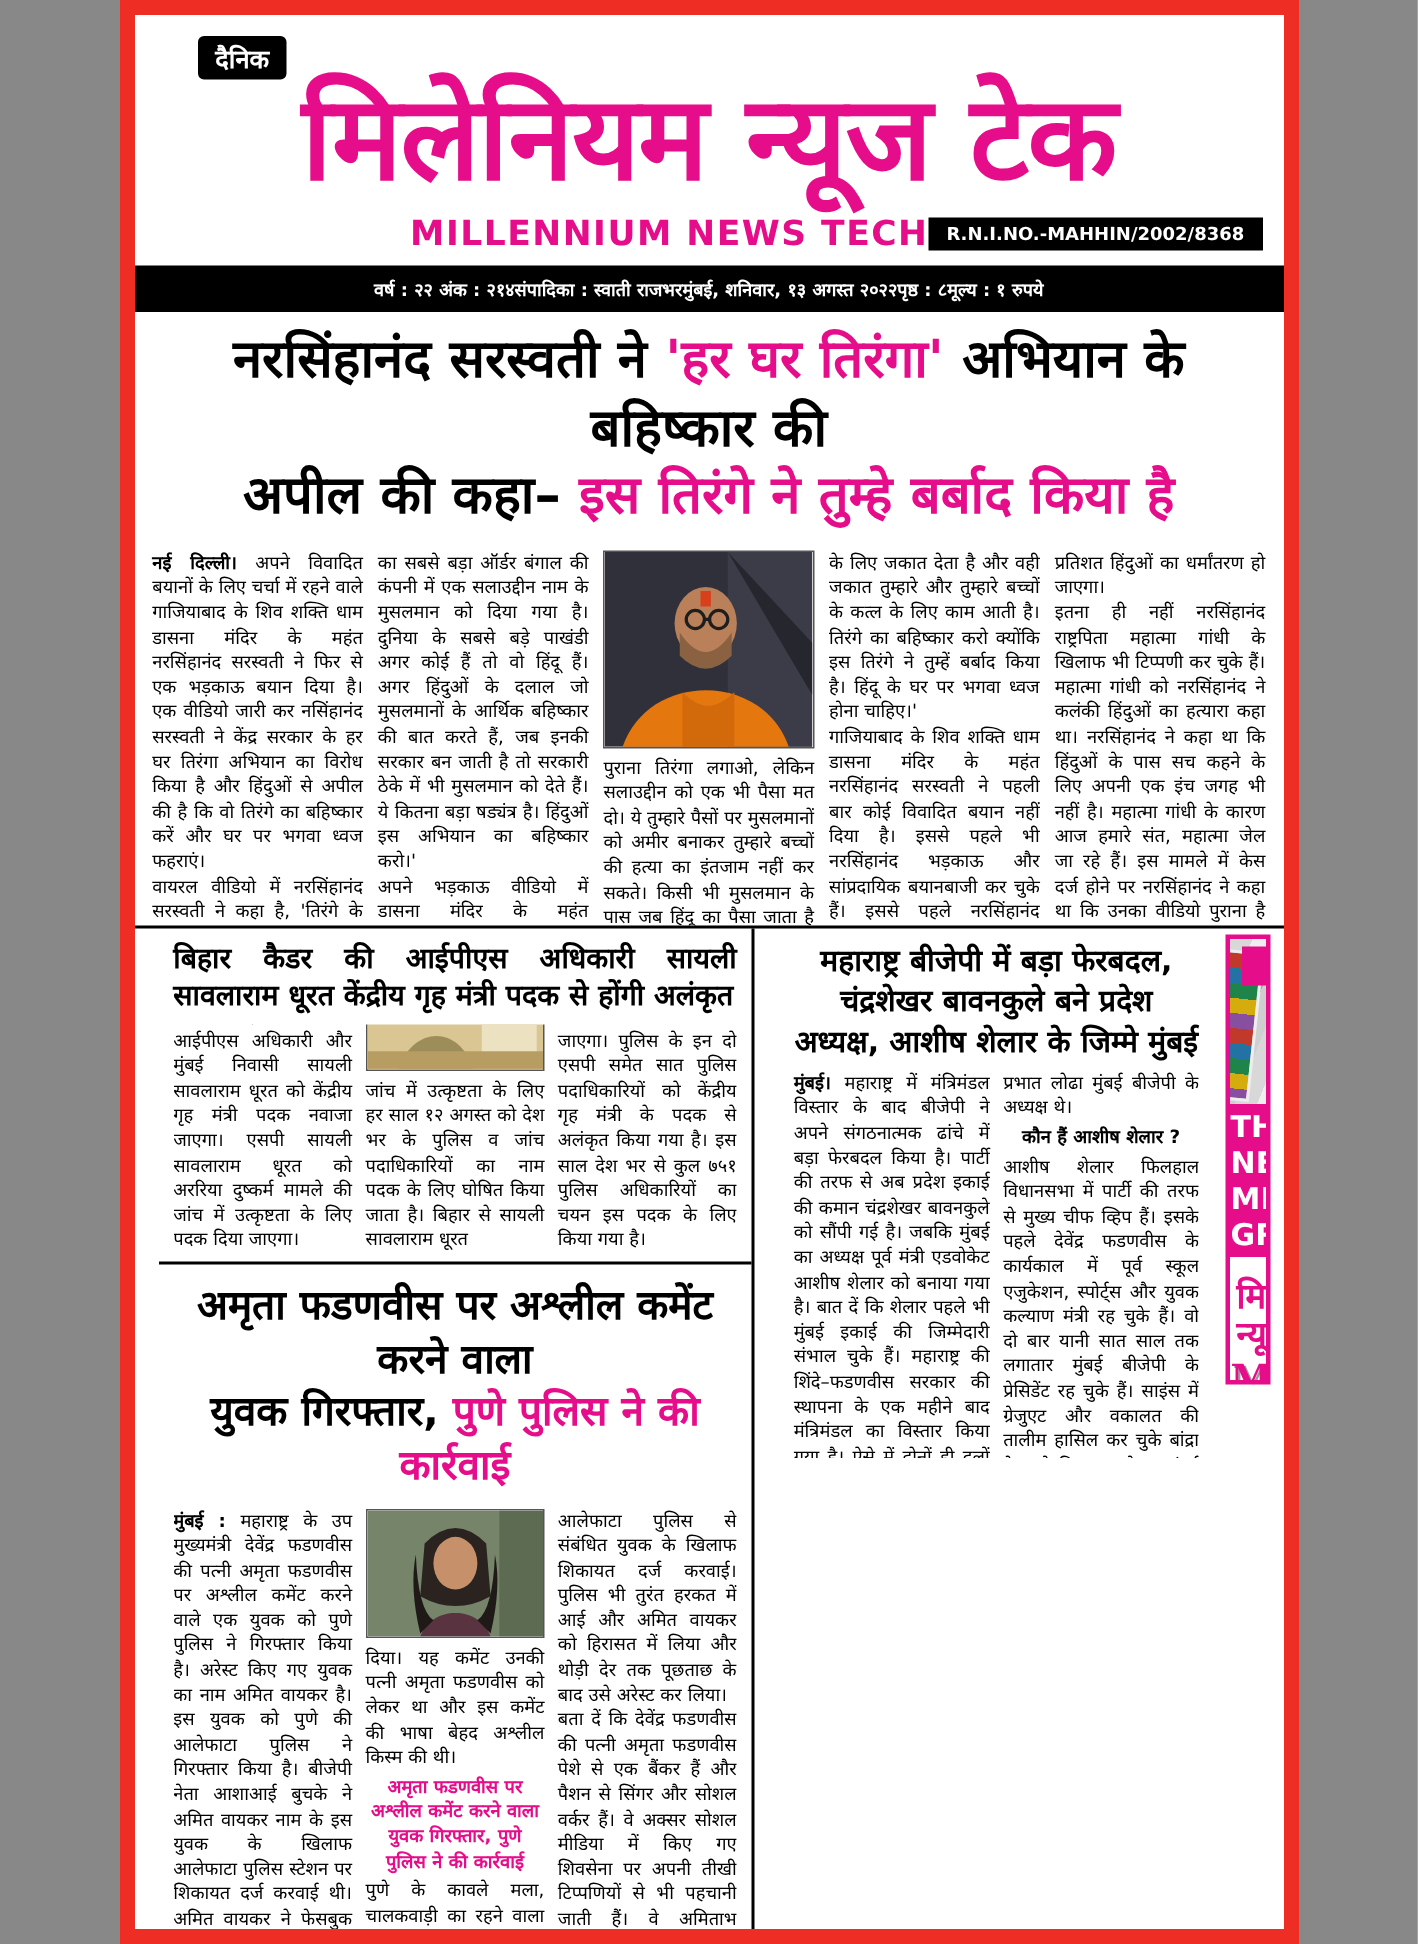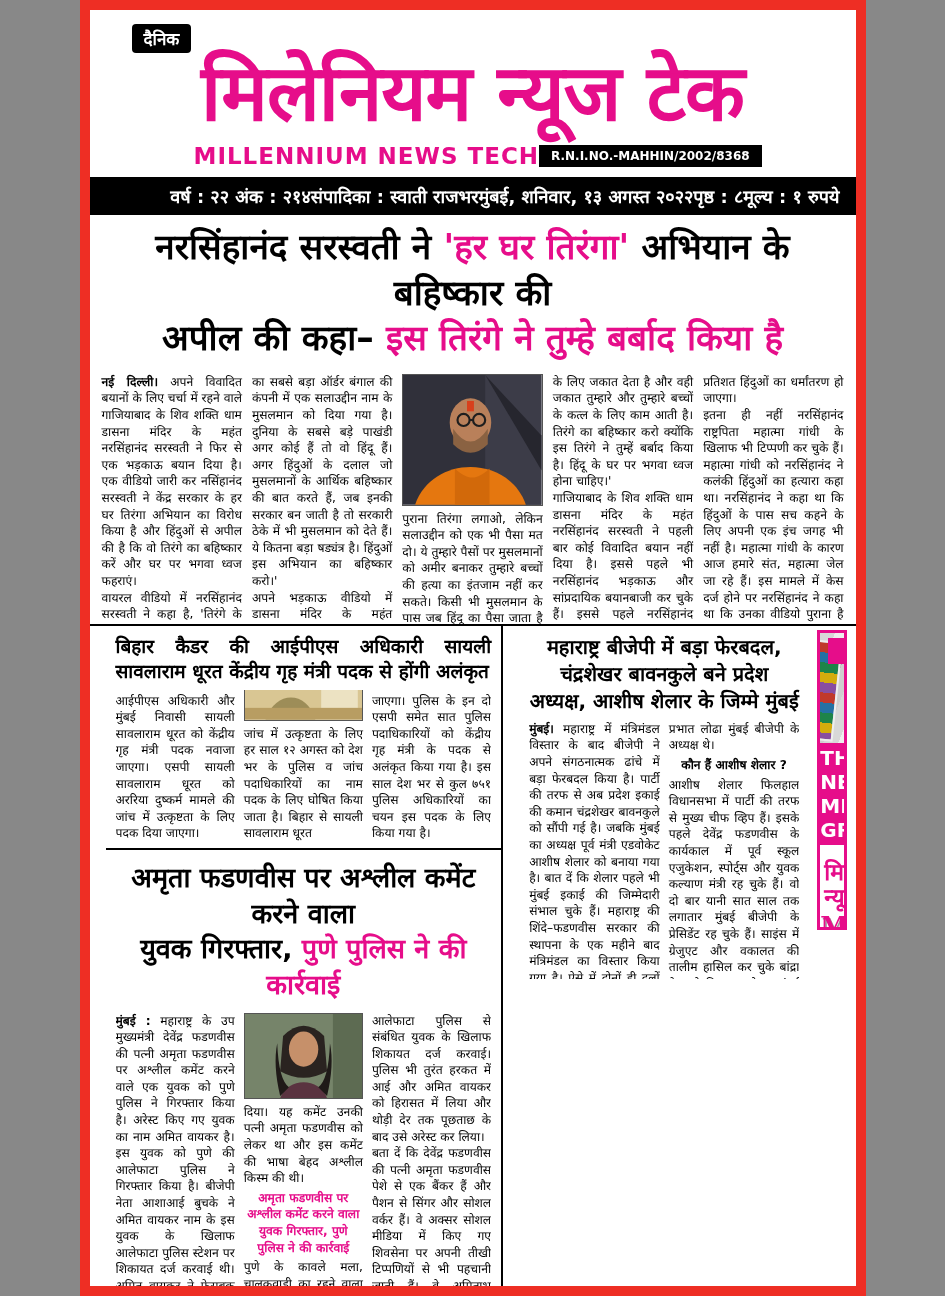--- a/index.html
+++ b/index.html
@@ -16,30 +16,30 @@
   .dainik-box {
     position:absolute; top:14px; left:42px; background:#000; color:#fff;
     font-size:17px; font-weight:bold; padding:3px 12px; border-radius:4px;
   }
   .mast-title {
     text-align:center; color:#e60d8a; font-weight:bold;
     font-size:78px; line-height:1.12; margin-top:30px; letter-spacing:-1px;
     white-space:nowrap;
   }
   .mast-row {
-    display:flex; justify-content:flex-start; align-items:center;
+    display:flex; justify-content:flex-end; align-items:center;
     padding:6px 14px 8px 104px;
   }
   .mast-sub { color:#e60d8a; font-weight:bold; font-size:23px; letter-spacing:1px; }
   .rni-box { background:#000; color:#fff; font-weight:bold; font-size:12px; padding:4px 12px; }
 
   
   .dateline {
-    background:#000; color:#fff; display:flex; justify-content:flex-end;
-    align-items:center; padding:7px 16px; font-size:18px; font-weight:bold;
+    background:#000; color:#fff; display:flex; justify-content:center;
+    align-items:center; padding:7px 16px; font-size:12px; font-weight:bold;
   }
 
   
   .lead-headline { text-align:center; font-weight:bold; font-size:35px; line-height:1.3; padding:10px 8px 4px; }
   .lead-cols {
     display:flex; gap:10px; padding:8px 12px 10px; height:258px; overflow:hidden;
   }
   .col { flex:1 1 0; }
   .body-text {
     font-size:12.2px; line-height:1.36; text-align:justify; white-space:pre-line;

